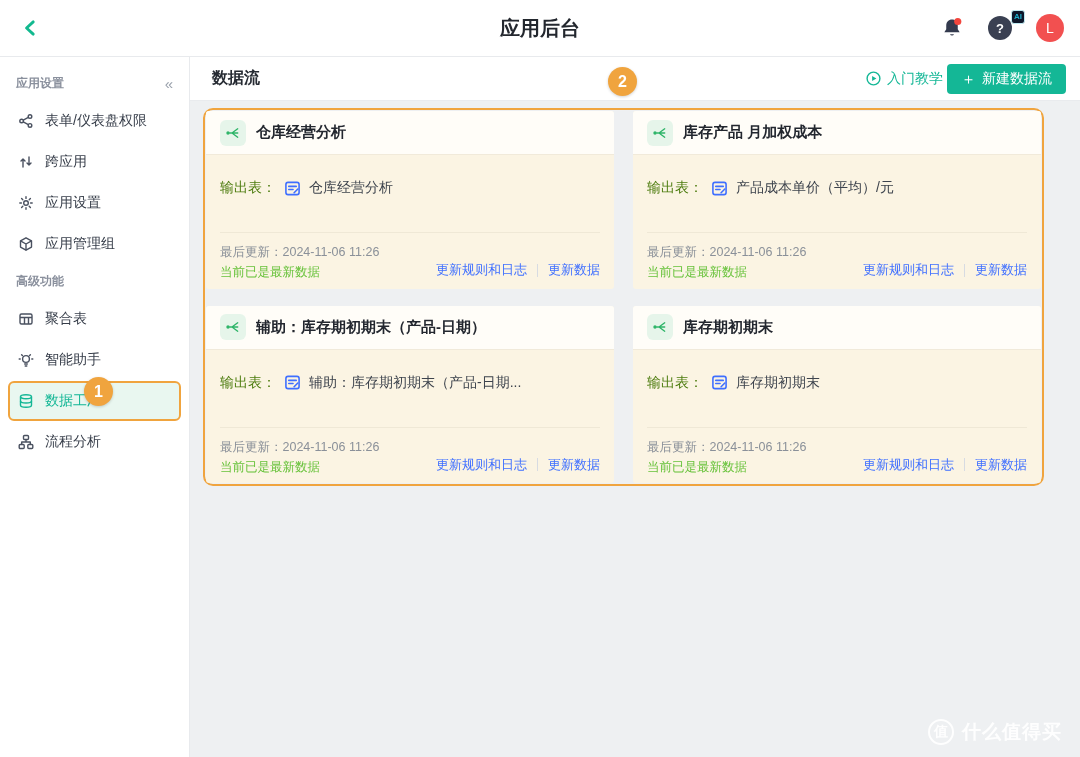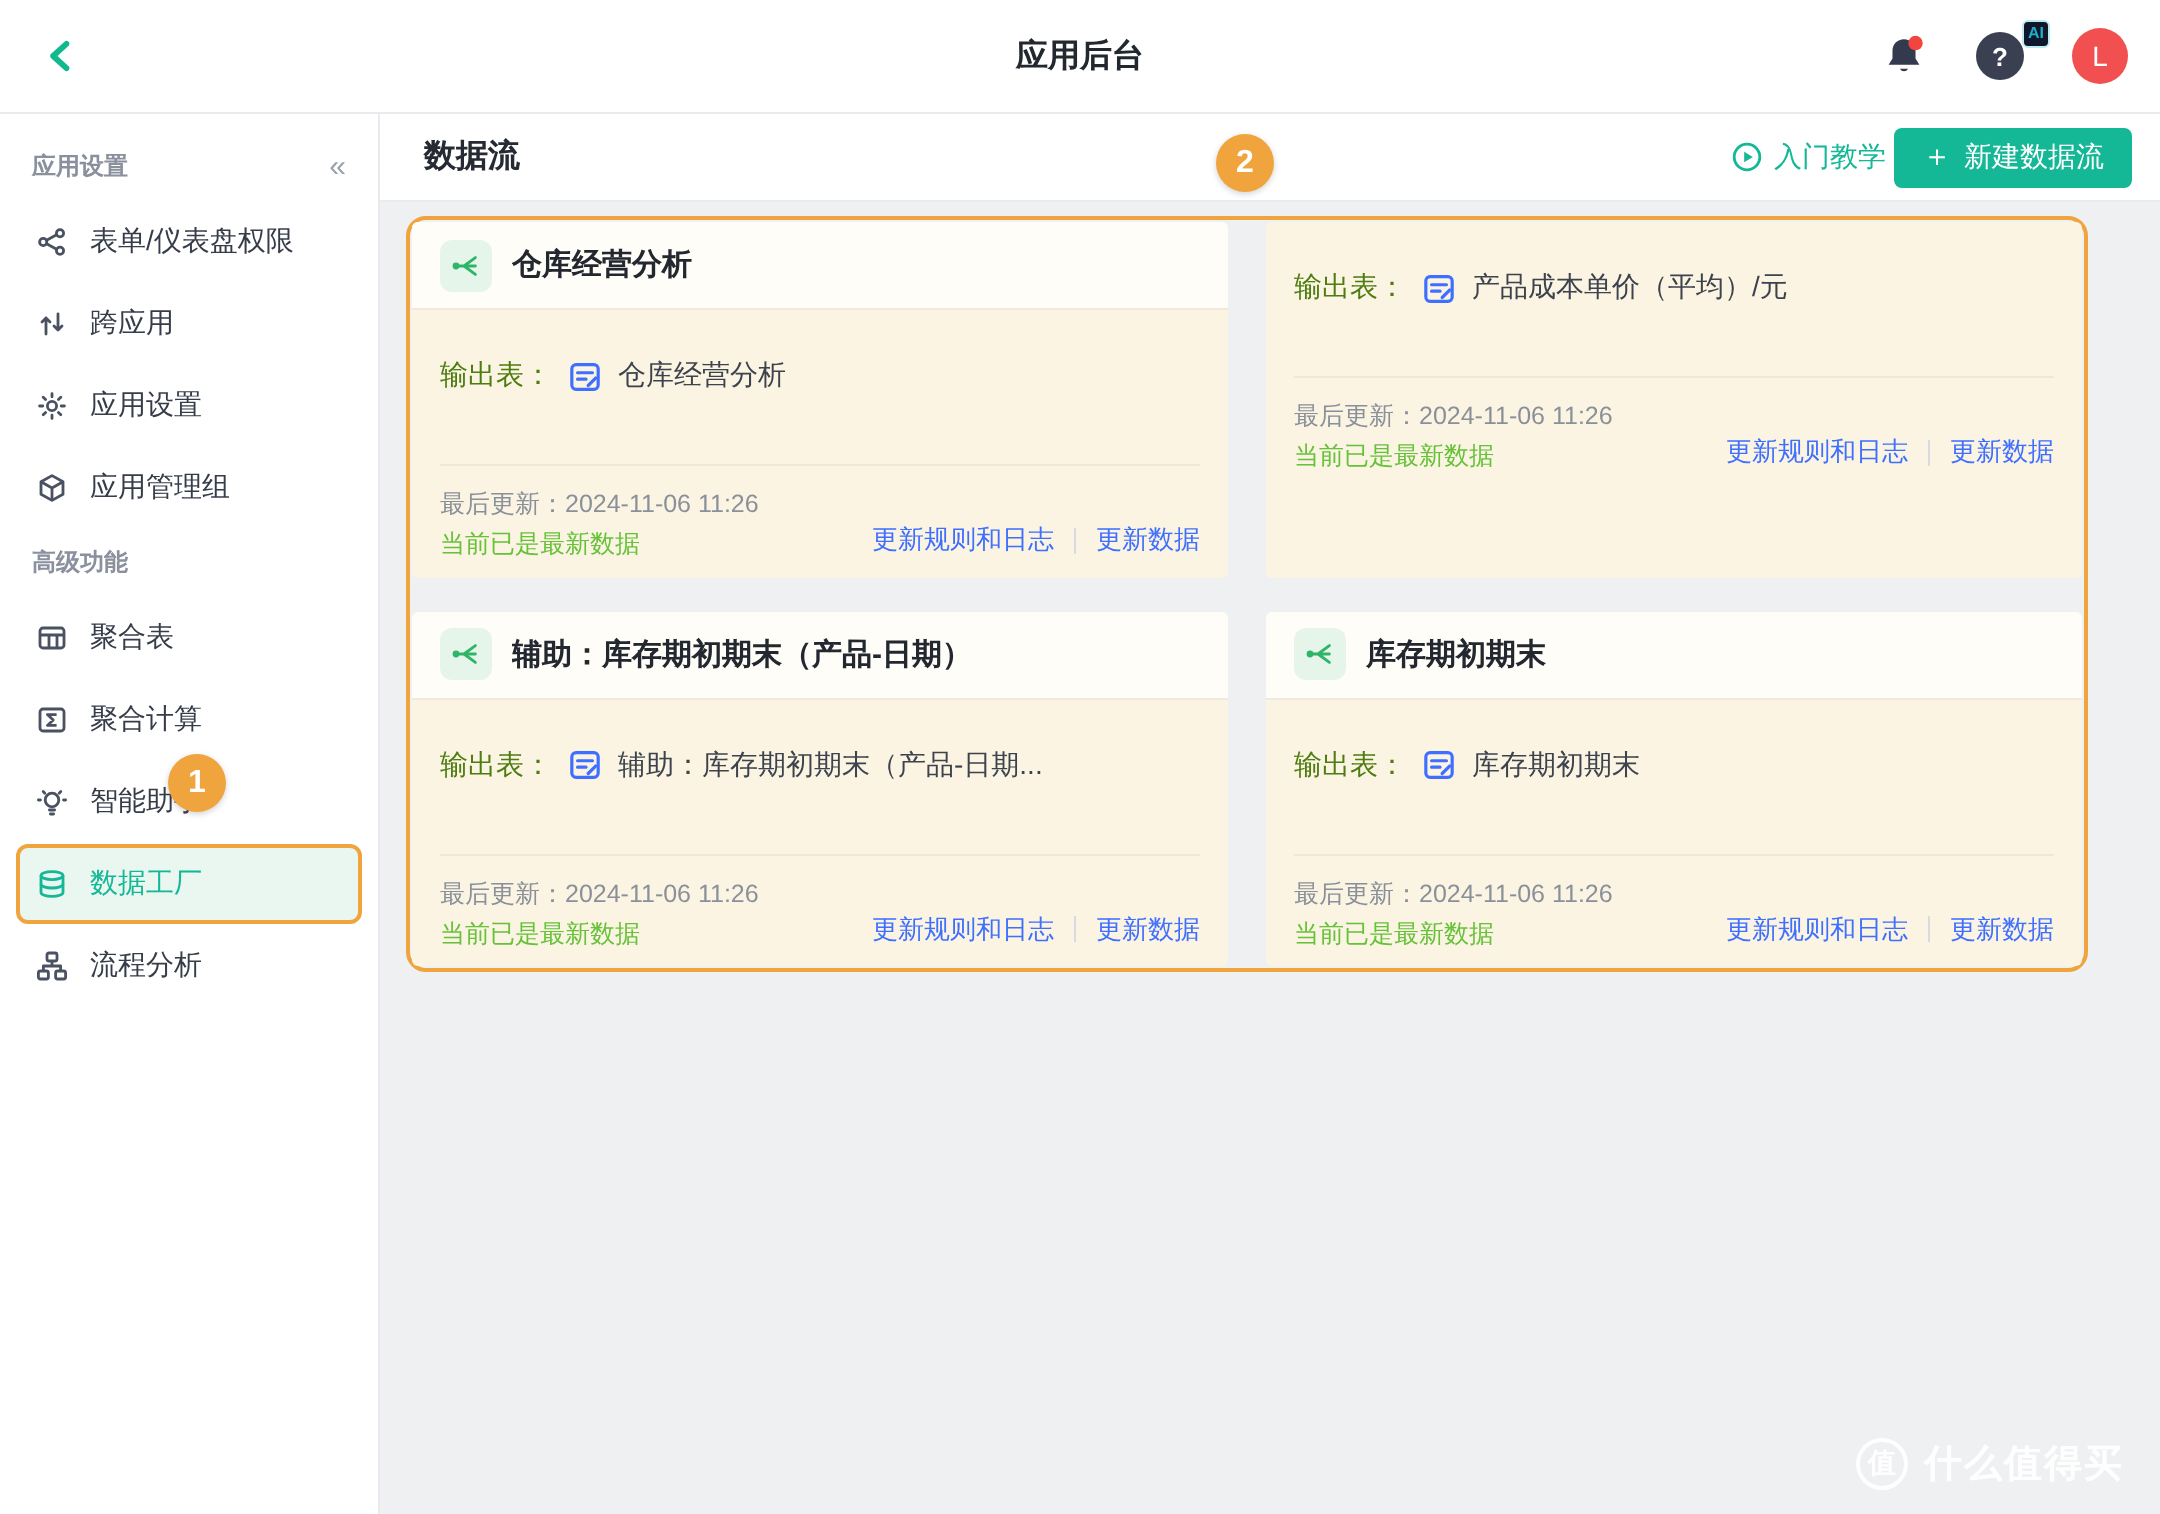--- a/index.html
+++ b/index.html
@@ -3,21 +3,21 @@
 <meta charset="utf-8">
 <style>
   * { margin:0; padding:0; box-sizing:border-box; }
   html,body { width:1080px; height:757px; overflow:hidden; }
   body { font-family:"Liberation Sans","DejaVu Sans",sans-serif; background:#fff; position:relative; }
 
   
   .topbar { position:absolute; left:0; top:0; width:1080px; height:57px; background:#fff;
             border-bottom:1px solid #E8EAED; display:flex; align-items:center; padding:0 16px; z-index:10; }
   .back-btn { width:30px; height:30px; display:flex; align-items:center; justify-content:center; cursor:pointer; }
-  .topbar-title { position:absolute; left:50%; transform:translateX(-50%); font-size:16px; font-weight:700; color:#23272E; }
+  .topbar-title { position:absolute; left:50%; transform:translateX(-50%); font-size:20px; font-weight:700; color:#23272E; }
   .topbar-right { margin-left:auto; display:flex; align-items:center; gap:24px; }
   .bell-wrap { position:relative; width:24px; height:24px; cursor:pointer; }
   .help-wrap { position:relative; width:24px; height:24px; background:#3A4052; border-radius:50%;
                display:flex; align-items:center; justify-content:center; color:#fff; font-size:13px; font-weight:700; cursor:pointer; }
   .ai-badge { position:absolute; top:-6px; right:-13px; background:#0f172a; color:#1FAECB; border:1px solid #BEEAF1;
               font-size:8px; font-weight:700; line-height:10px; padding:1px 2px; border-radius:3px; }
   .avatar { width:28px; height:28px; border-radius:50%; background:#F25050; color:#fff; font-size:14px;
             display:flex; align-items:center; justify-content:center; cursor:pointer; }
 
   
@@ -168,29 +168,20 @@
   <div class="side-item">
     <span class="icn">
       <svg width="16" height="16" viewBox="0 0 16 16" stroke="currentColor" fill="none" stroke-width="1.4">
         <rect x="2" y="3" width="12" height="10" rx="1.5"></rect>
         <path d="M2 6.5 H14 M6.5 6.5 V13 M10.5 6.5 V13"></path>
       </svg>
     </span>
     <span>聚合表</span>
   </div>
 
-  <div class="side-item">
-    <span class="icn">
-      <svg width="16" height="16" viewBox="0 0 16 16" stroke="currentColor" fill="none" stroke-width="1.4" stroke-linejoin="round">
-        <rect x="2" y="2.5" width="12" height="11" rx="1.5"></rect>
-        <path d="M10.3 5.3 H5.7 L8.6 8 L5.7 10.7 H10.3"></path>
-      </svg>
-    </span>
-    <span>聚合计算</span>
-  </div>
 
   <div class="side-item">
     <span class="icn">
       <svg width="16" height="16" viewBox="0 0 16 16" stroke="currentColor" fill="none" stroke-width="1.4" stroke-linecap="round">
         <circle cx="8" cy="7" r="3.4"></circle>
         <path d="M6.7 12 H9.3 M7.2 14 H8.8 M2.2 7 H1.2 M14.8 7 H13.8 M3.6 2.8 L4.4 3.6 M12.4 2.8 L11.6 3.6"></path>
       </svg>
     </span>
     <span>智能助手</span>
   </div>
@@ -271,20 +262,29 @@
           <div class="links">
             <span class="card-link">更新规则和日志</span>
             <span class="link-sep"></span>
             <span class="card-link">更新数据</span>
           </div>
         </div>
       </div>
     </div>
 
     <div class="card">
+      <div class="card-head">
+        <span class="flow-badge">
+          <svg width="16" height="16" viewBox="0 0 16 16" stroke="#2FB569" fill="none" stroke-width="1.4" stroke-linecap="round">
+            <circle cx="3" cy="8" r="1.7" fill="#2FB569" stroke="none"></circle>
+            <path d="M4.7 8 H7 M7 8 L12.7 3.8 M7 8 H12.7 M7 8 L12.7 12.2"></path>
+          </svg>
+        </span>
+        <span class="card-title">库存产品 月加权成本</span>
+      </div>
       <div class="card-body">
         <div class="output-row">
           <span class="output-label">输出表：</span>
           <span>
             <svg width="17" height="17" viewBox="0 0 16 16" stroke="#3F6FFF" fill="none" stroke-width="1.5" stroke-linecap="round">
               <rect x="1.8" y="2.2" width="12.4" height="11.6" rx="2"></rect>
               <path d="M4.5 6 H11.5 M4.5 9 H8.5 M9.5 12 L13 8.5"></path>
             </svg>
           </span>
           <span class="output-name">产品成本单价（平均）/元</span>

